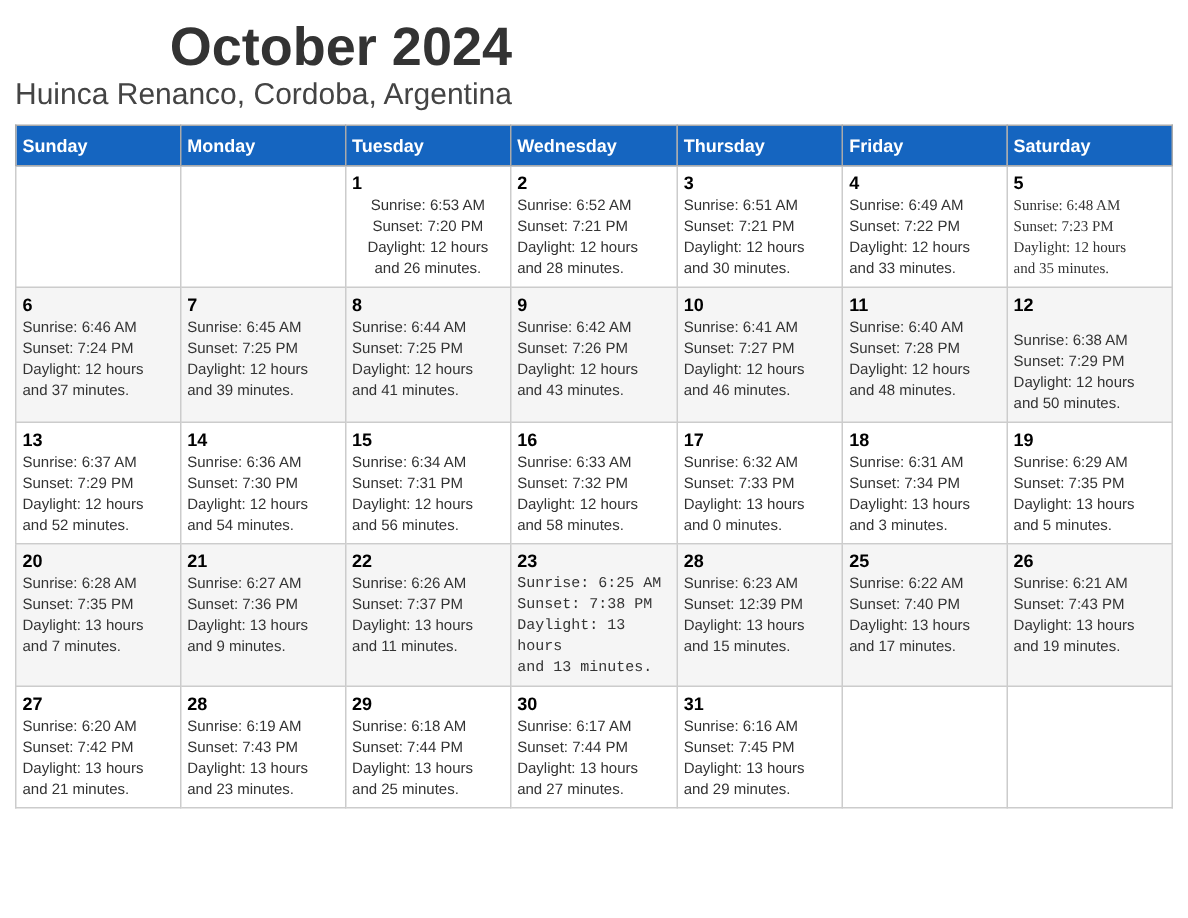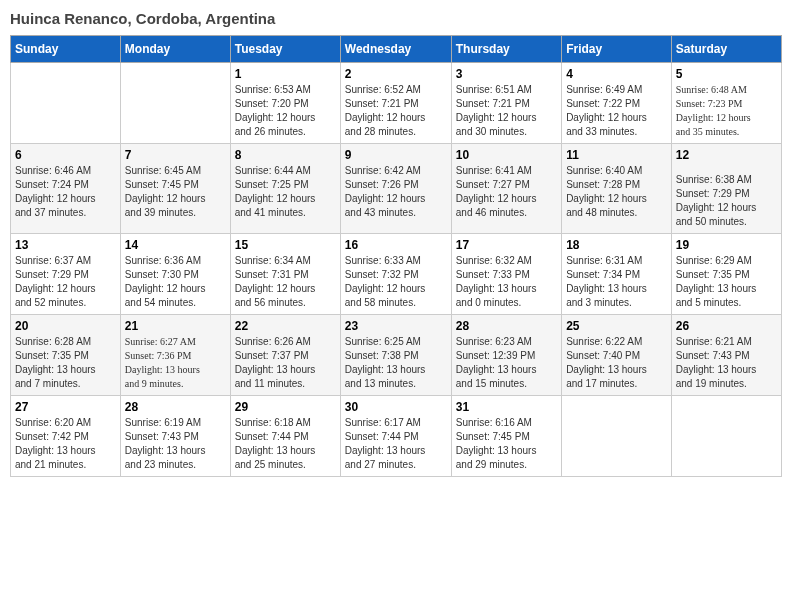--- a/index.html
+++ b/index.html
@@ -34,23 +34,22 @@
     }
     .title-area {
       text-align: right;
     }
     .month-title {
       font-size: 36px;
       font-weight: bold;
       color: #333;
     }
     .location-title {
-      font-size: 15px;
+      font-size: 20px;
       color: #444;
-      font-weight: bold;
     }
     table {
       width: 100%;
       border-collapse: collapse;
       font-size: 11px;
     }
     th {
       background-color: #1565c0;
       color: #fff;
       padding: 6px 4px;
@@ -82,20 +81,21 @@
     }
     .empty-cell {
       background: #fff !important;
     }
   </style>
 </head>
 <body>
 
 <div class="header-area">
   <div class="title-area">
+    <div class="month-title">October 2024</div>
     <div class="location-title">Huinca Renanco, Cordoba, Argentina</div>
   </div>
 </div>
 
 <table>
   <thead>
     <tr id="weekday-header">
     <th>Sunday</th>
         <th>Monday</th>
         <th>Tuesday</th>
@@ -104,21 +104,21 @@
         <th>Friday</th>
         <th>Saturday</th>
       </tr>
   </thead>
   <tbody id="calendar-body">
   <tr>
         <td class="empty-cell"></td>
         <td class="empty-cell"></td>
         <td>
           <span class="day-number">1</span>
-          <div class="day-info" style="white-space: pre-line;">Sunrise: 6:53 AM
+          <div class="day-info" style="white-space: pre-line; text-align: center;">Sunrise: 6:53 AM
 Sunset: 7:20 PM
 Daylight: 12 hours
 and 26 minutes.</div>
         </td>
         <td>
           <span class="day-number">2</span>
           <div class="day-info" style="white-space: pre-line;">Sunrise: 6:52 AM
 Sunset: 7:21 PM
 Daylight: 12 hours
 and 28 minutes.</div>
@@ -149,21 +149,21 @@
         <td>
           <span class="day-number">6</span>
           <div class="day-info" style="white-space: pre-line;">Sunrise: 6:46 AM
 Sunset: 7:24 PM
 Daylight: 12 hours
 and 37 minutes.</div>
         </td>
         <td>
           <span class="day-number">7</span>
           <div class="day-info" style="white-space: pre-line;">Sunrise: 6:45 AM
-Sunset: 7:45 PM
+Sunset: 7:25 PM
 Daylight: 12 hours
 and 39 minutes.</div>
         </td>
         <td>
           <span class="day-number">8</span>
           <div class="day-info" style="white-space: pre-line;">Sunrise: 6:44 AM
 Sunset: 7:25 PM
 Daylight: 12 hours
 and 41 minutes.</div>
         </td>
@@ -250,35 +250,35 @@
       <tr>
         <td>
           <span class="day-number">20</span>
           <div class="day-info" style="white-space: pre-line;">Sunrise: 6:28 AM
 Sunset: 7:35 PM
 Daylight: 13 hours
 and 7 minutes.</div>
         </td>
         <td>
           <span class="day-number">21</span>
-          <div class="day-info" style="white-space: pre-line; font-family: Liberation Serif, serif;">Sunrise: 6:27 AM
+          <div class="day-info" style="white-space: pre-line;">Sunrise: 6:27 AM
 Sunset: 7:36 PM
 Daylight: 13 hours
 and 9 minutes.</div>
         </td>
         <td>
           <span class="day-number">22</span>
           <div class="day-info" style="white-space: pre-line;">Sunrise: 6:26 AM
 Sunset: 7:37 PM
 Daylight: 13 hours
 and 11 minutes.</div>
         </td>
         <td>
           <span class="day-number">23</span>
-          <div class="day-info" style="white-space: pre-line;">Sunrise: 6:25 AM
+          <div class="day-info" style="white-space: pre-line; font-family: Liberation Mono, monospace;">Sunrise: 6:25 AM
 Sunset: 7:38 PM
 Daylight: 13 hours
 and 13 minutes.</div>
         </td>
         <td>
           <span class="day-number">28</span>
           <div class="day-info" style="white-space: pre-line;">Sunrise: 6:23 AM
 Sunset: 12:39 PM
 Daylight: 13 hours
 and 15 minutes.</div>

